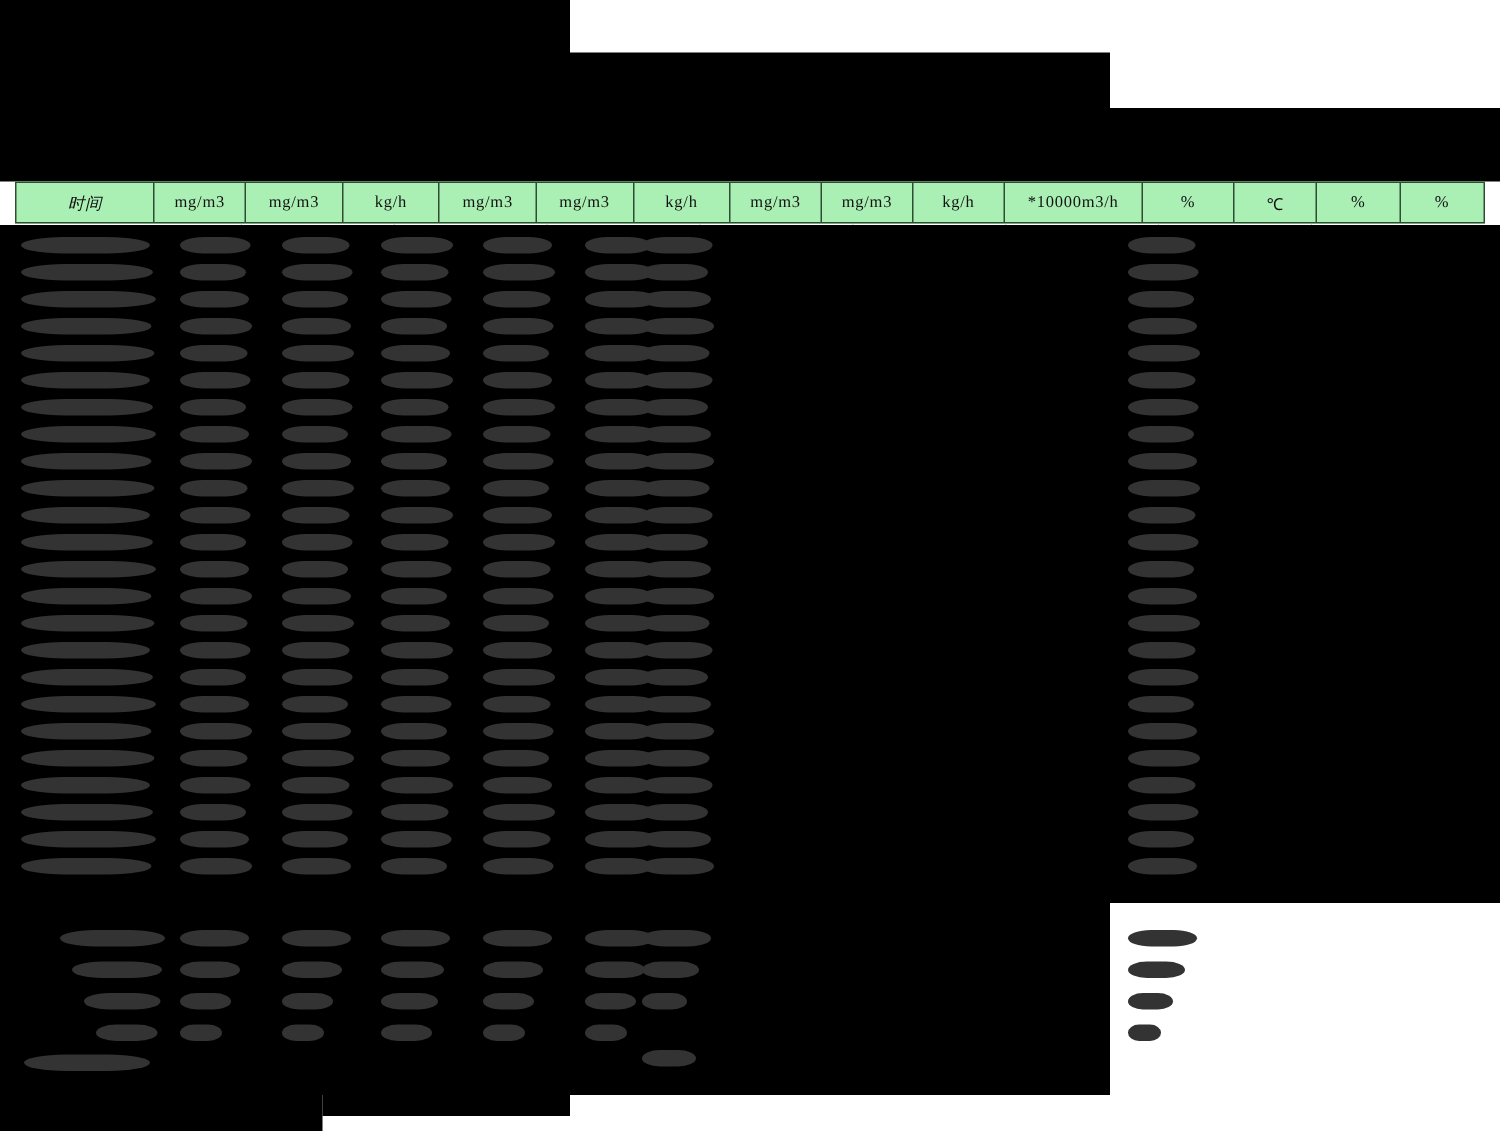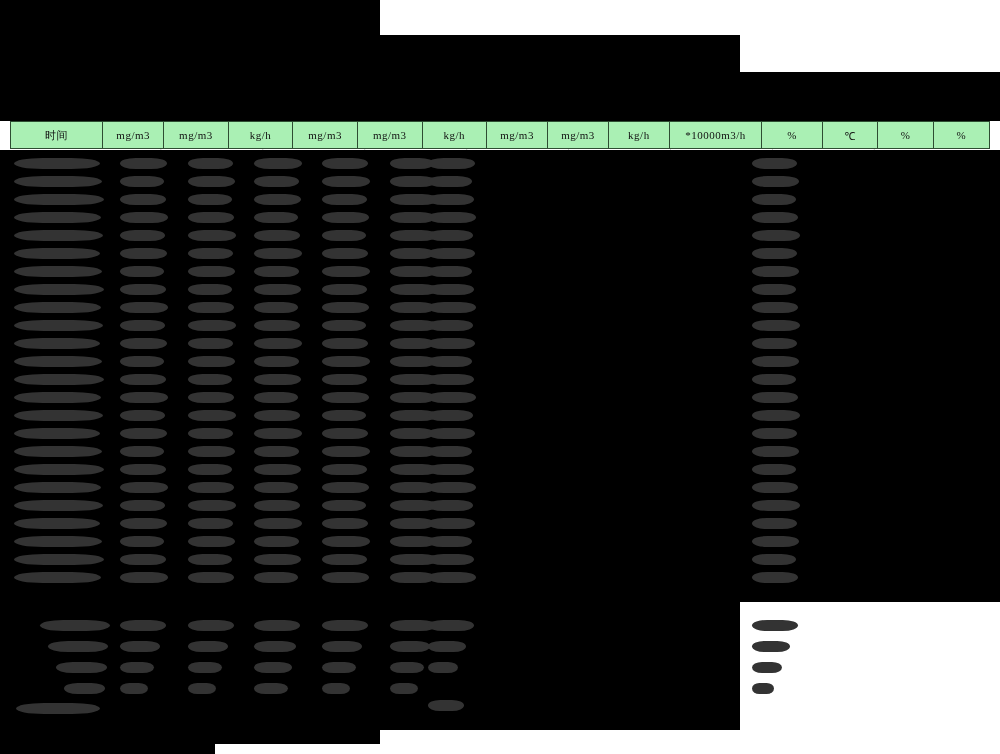--- a/index.html
+++ b/index.html
@@ -91,21 +91,21 @@
   <div class="plate" style="left:380px;top:35px;width:360px; height:86px;"></div>
   <div class="plate" style="left:740px;top:72px;width:260px; height:49px;"></div>
 
   <div class="plate" style="left:0;   top:150px;width:470px; height:580px;"></div>
   <div class="plate" style="left:470px;top:150px;width:530px; height:452px;"></div>
   <div class="plate" style="left:470px;top:602px;width:270px; height:128px;"></div>
   <div class="plate" style="left:0;   top:700px;width:215px; height:54px;"></div>
   <div class="plate" style="left:215px;top:700px;width:165px; height:44px;"></div>
 
   <div class="header-band" id="header-band">
-      <div class="hcell" style="width: 100px;">时间</div>
+      <div class="hcell" style="width: 100px; font-style: italic;">时间</div>
       <div class="hcell" style="width: 66px;">mg/m3</div>
       <div class="hcell" style="width: 70px;">mg/m3</div>
       <div class="hcell" style="width: 70px;">kg/h</div>
       <div class="hcell" style="width: 70px;">mg/m3</div>
       <div class="hcell" style="width: 70px;">mg/m3</div>
       <div class="hcell" style="width: 70px;">kg/h</div>
       <div class="hcell" style="width: 66px;">mg/m3</div>
       <div class="hcell" style="width: 66px;">mg/m3</div>
       <div class="hcell" style="width: 66px;">kg/h</div>
       <div class="hcell" style="width: 100px;">*10000m3/h</div>

